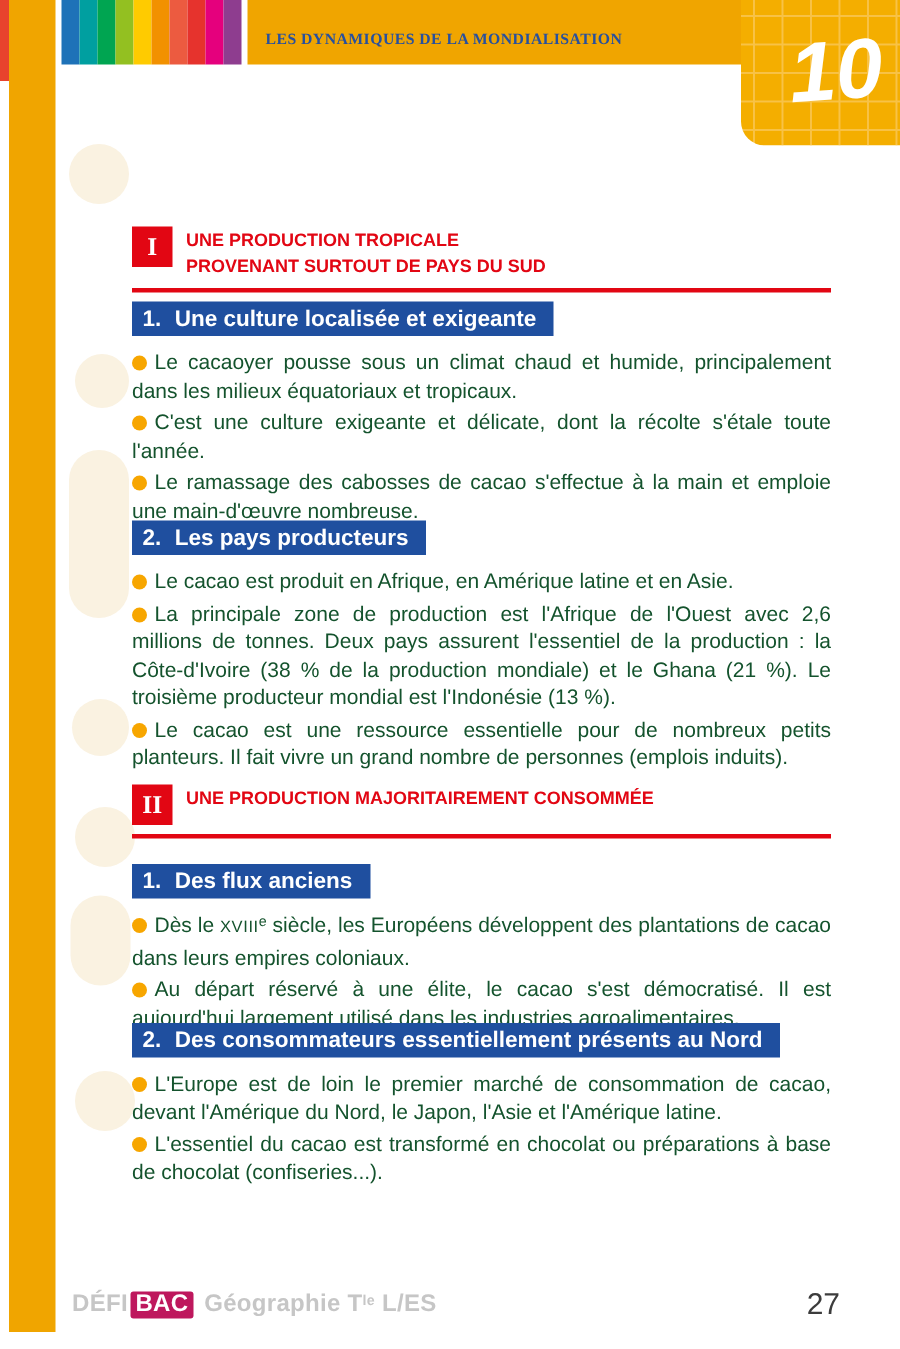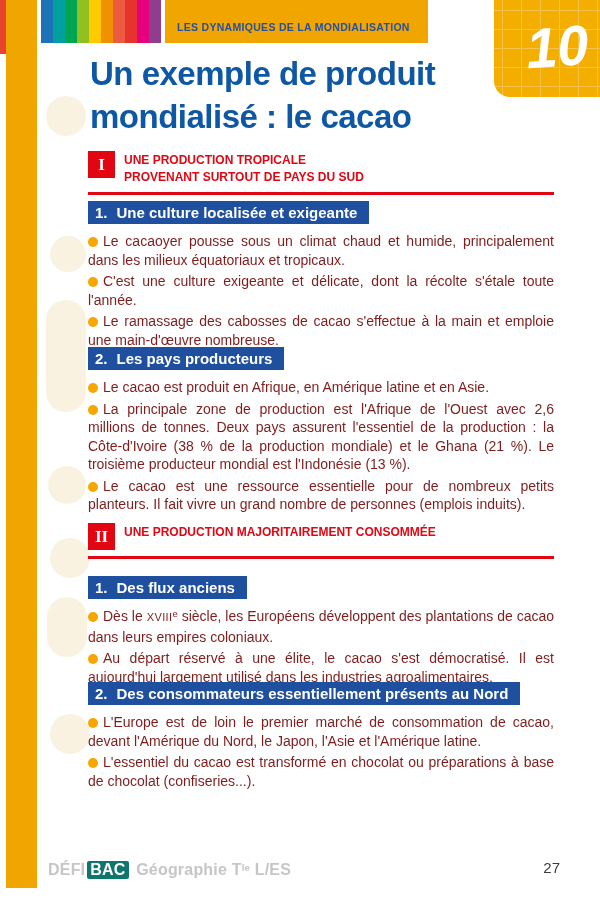--- a/index.html
+++ b/index.html
@@ -8,21 +8,21 @@
 
   
   .edge-red{position:absolute;left:0;top:0;width:6px;height:54px;background:#e8432d;}
   .edge-yellow{position:absolute;left:6px;top:0;width:31px;height:888px;background:#f0a500;}
 
   
   .rainbow{position:absolute;left:41px;top:0;height:43px;display:flex;}
   .rainbow span{width:12px;height:100%;}
 
   
-  .header-bar{position:absolute;left:165px;top:0;width:263px;height:43px;background:#f0a500;}
+  .header-bar{position:absolute;left:165px;top:0;width:336px;height:43px;background:#f0a500;font-family:Liberation Serif, serif;}
   .header-label{position:absolute;left:12px;top:21px;font-size:10.5px;font-weight:bold;
                 color:#27509e;letter-spacing:.3px;white-space:nowrap;}
 
   
   .badge{position:absolute;left:494px;top:0;width:106px;height:97px;background:#f4ae00;
          border-bottom-left-radius:16px;
          background-image:linear-gradient(#f8c246 1.5px,transparent 1.5px),
                           linear-gradient(90deg,#f8c246 1.5px,transparent 1.5px);
          background-size:19px 19px;background-position:8px 10px;}
   .badge-num{position:absolute;right:12px;top:14px;font-size:56px;font-weight:bold;
@@ -43,35 +43,35 @@
            font-family:"Liberation Serif",serif;font-weight:bold;font-size:17px;
            display:flex;align-items:center;justify-content:center;}
   .sec-title{font-size:12px;line-height:17px;font-weight:bold;color:#e20613;padding-top:1px;}
   .rule{height:3px;background:#e20613;margin-top:6px;}
 
   
   .sub{position:absolute;left:88px;width:466px;}
   .banner{display:inline-block;background:#1f4f9f;color:#fff;font-weight:bold;
           font-size:15px;line-height:15px;padding:4px 12px 4px 7px;}
   .banner .num{margin-right:9px;}
-  .bullet{margin:3px 0 0;font-size:14px;line-height:18.5px;color:#7f1d1d;text-align:justify;}
+  .bullet{margin:3px 0 0;font-size:14px;line-height:18.5px;color:#14532d;text-align:justify;}
   .sub .bullet:first-of-type{margin-top:8px;}
   .dot{display:inline-block;width:10px;height:10px;border-radius:50%;background:#f7a600;
        margin-right:5px;vertical-align:-1px;}
   .b{font-weight:normal;}
   .sc{text-transform:uppercase;font-size:11px;letter-spacing:.4px;}
   .sup{font-size:9.5px;position:relative;top:-4.5px;}
 
   
   .footer-logo{position:absolute;left:48px;top:861px;color:#c6c6c6;font-size:16px;
                font-weight:bold;letter-spacing:.2px;}
-  .logo-box{display:inline-block;background:#0f766e;color:#fff;padding:0 3px;
+  .logo-box{display:inline-block;background:#be185d;color:#fff;padding:0 3px;
             border-radius:2px;margin:0 3px 0 2px;}
   .footer-book{font-weight:bold;}
-  .page-num{position:absolute;right:40px;top:859px;font-size:15px;color:#3c3c3c;}
+  .page-num{position:absolute;right:40px;top:859px;font-size:20px;color:#3c3c3c;}
 </style>
 </head>
 <body>
 
 <div class="page">
 
   <div class="edge-red"></div>
   <div class="edge-yellow"></div>
 
   <div class="deco" style="left:46px;top:96px;width:40px;height:40px;"></div>
@@ -94,24 +94,20 @@
       <span style="background: rgb(229, 0, 125);"></span>
       <span style="background: rgb(142, 61, 143);"></span>
     </div>
   <div class="header-bar">
     <div class="header-label">LES DYNAMIQUES DE LA MONDIALISATION</div>
   </div>
   <div class="badge">
     <div class="badge-num">10</div>
   </div>
 
-  <div class="title">
-    <div>Un exemple de produit</div>
-    <div>mondialisé : le cacao</div>
-  </div>
 
   <div class="sec" style="top:151px;">
     <div class="sec-row">
       <div class="numeral">I</div>
       <div class="sec-title">
         <div>UNE PRODUCTION TROPICALE</div>
         <div>PROVENANT SURTOUT DE PAYS DU SUD</div>
       </div>
     </div>
     <div class="rule"></div>

